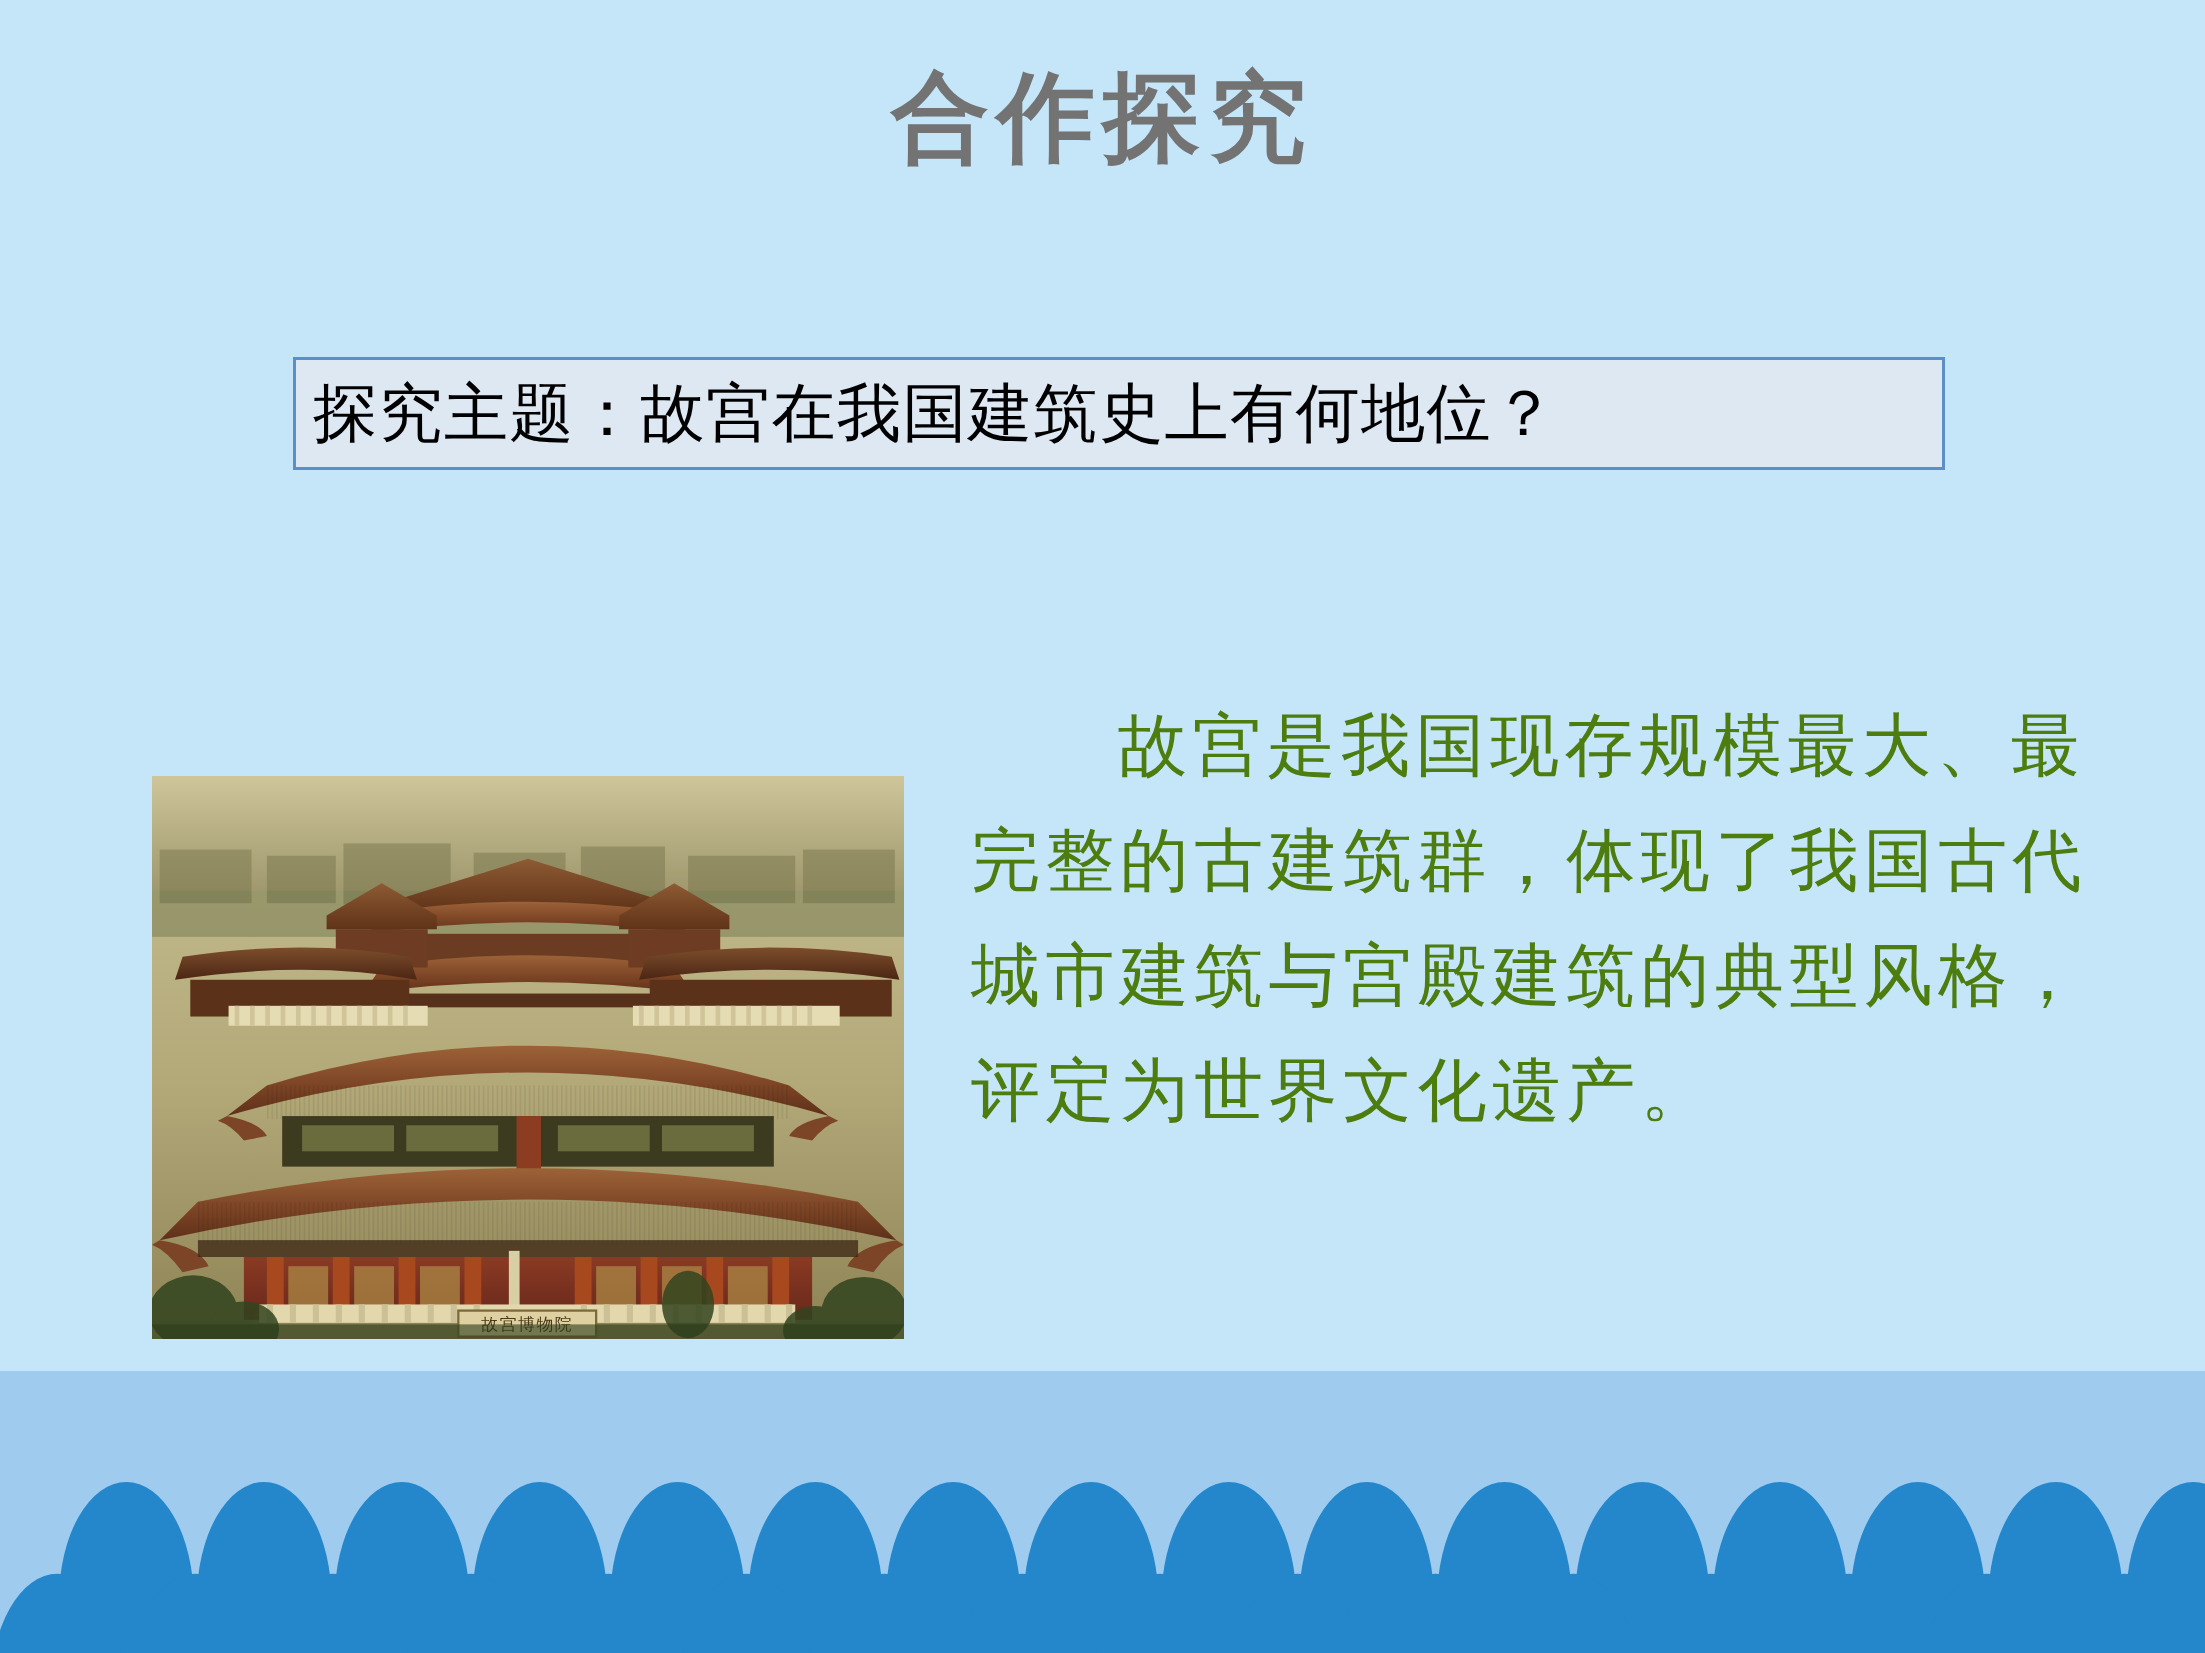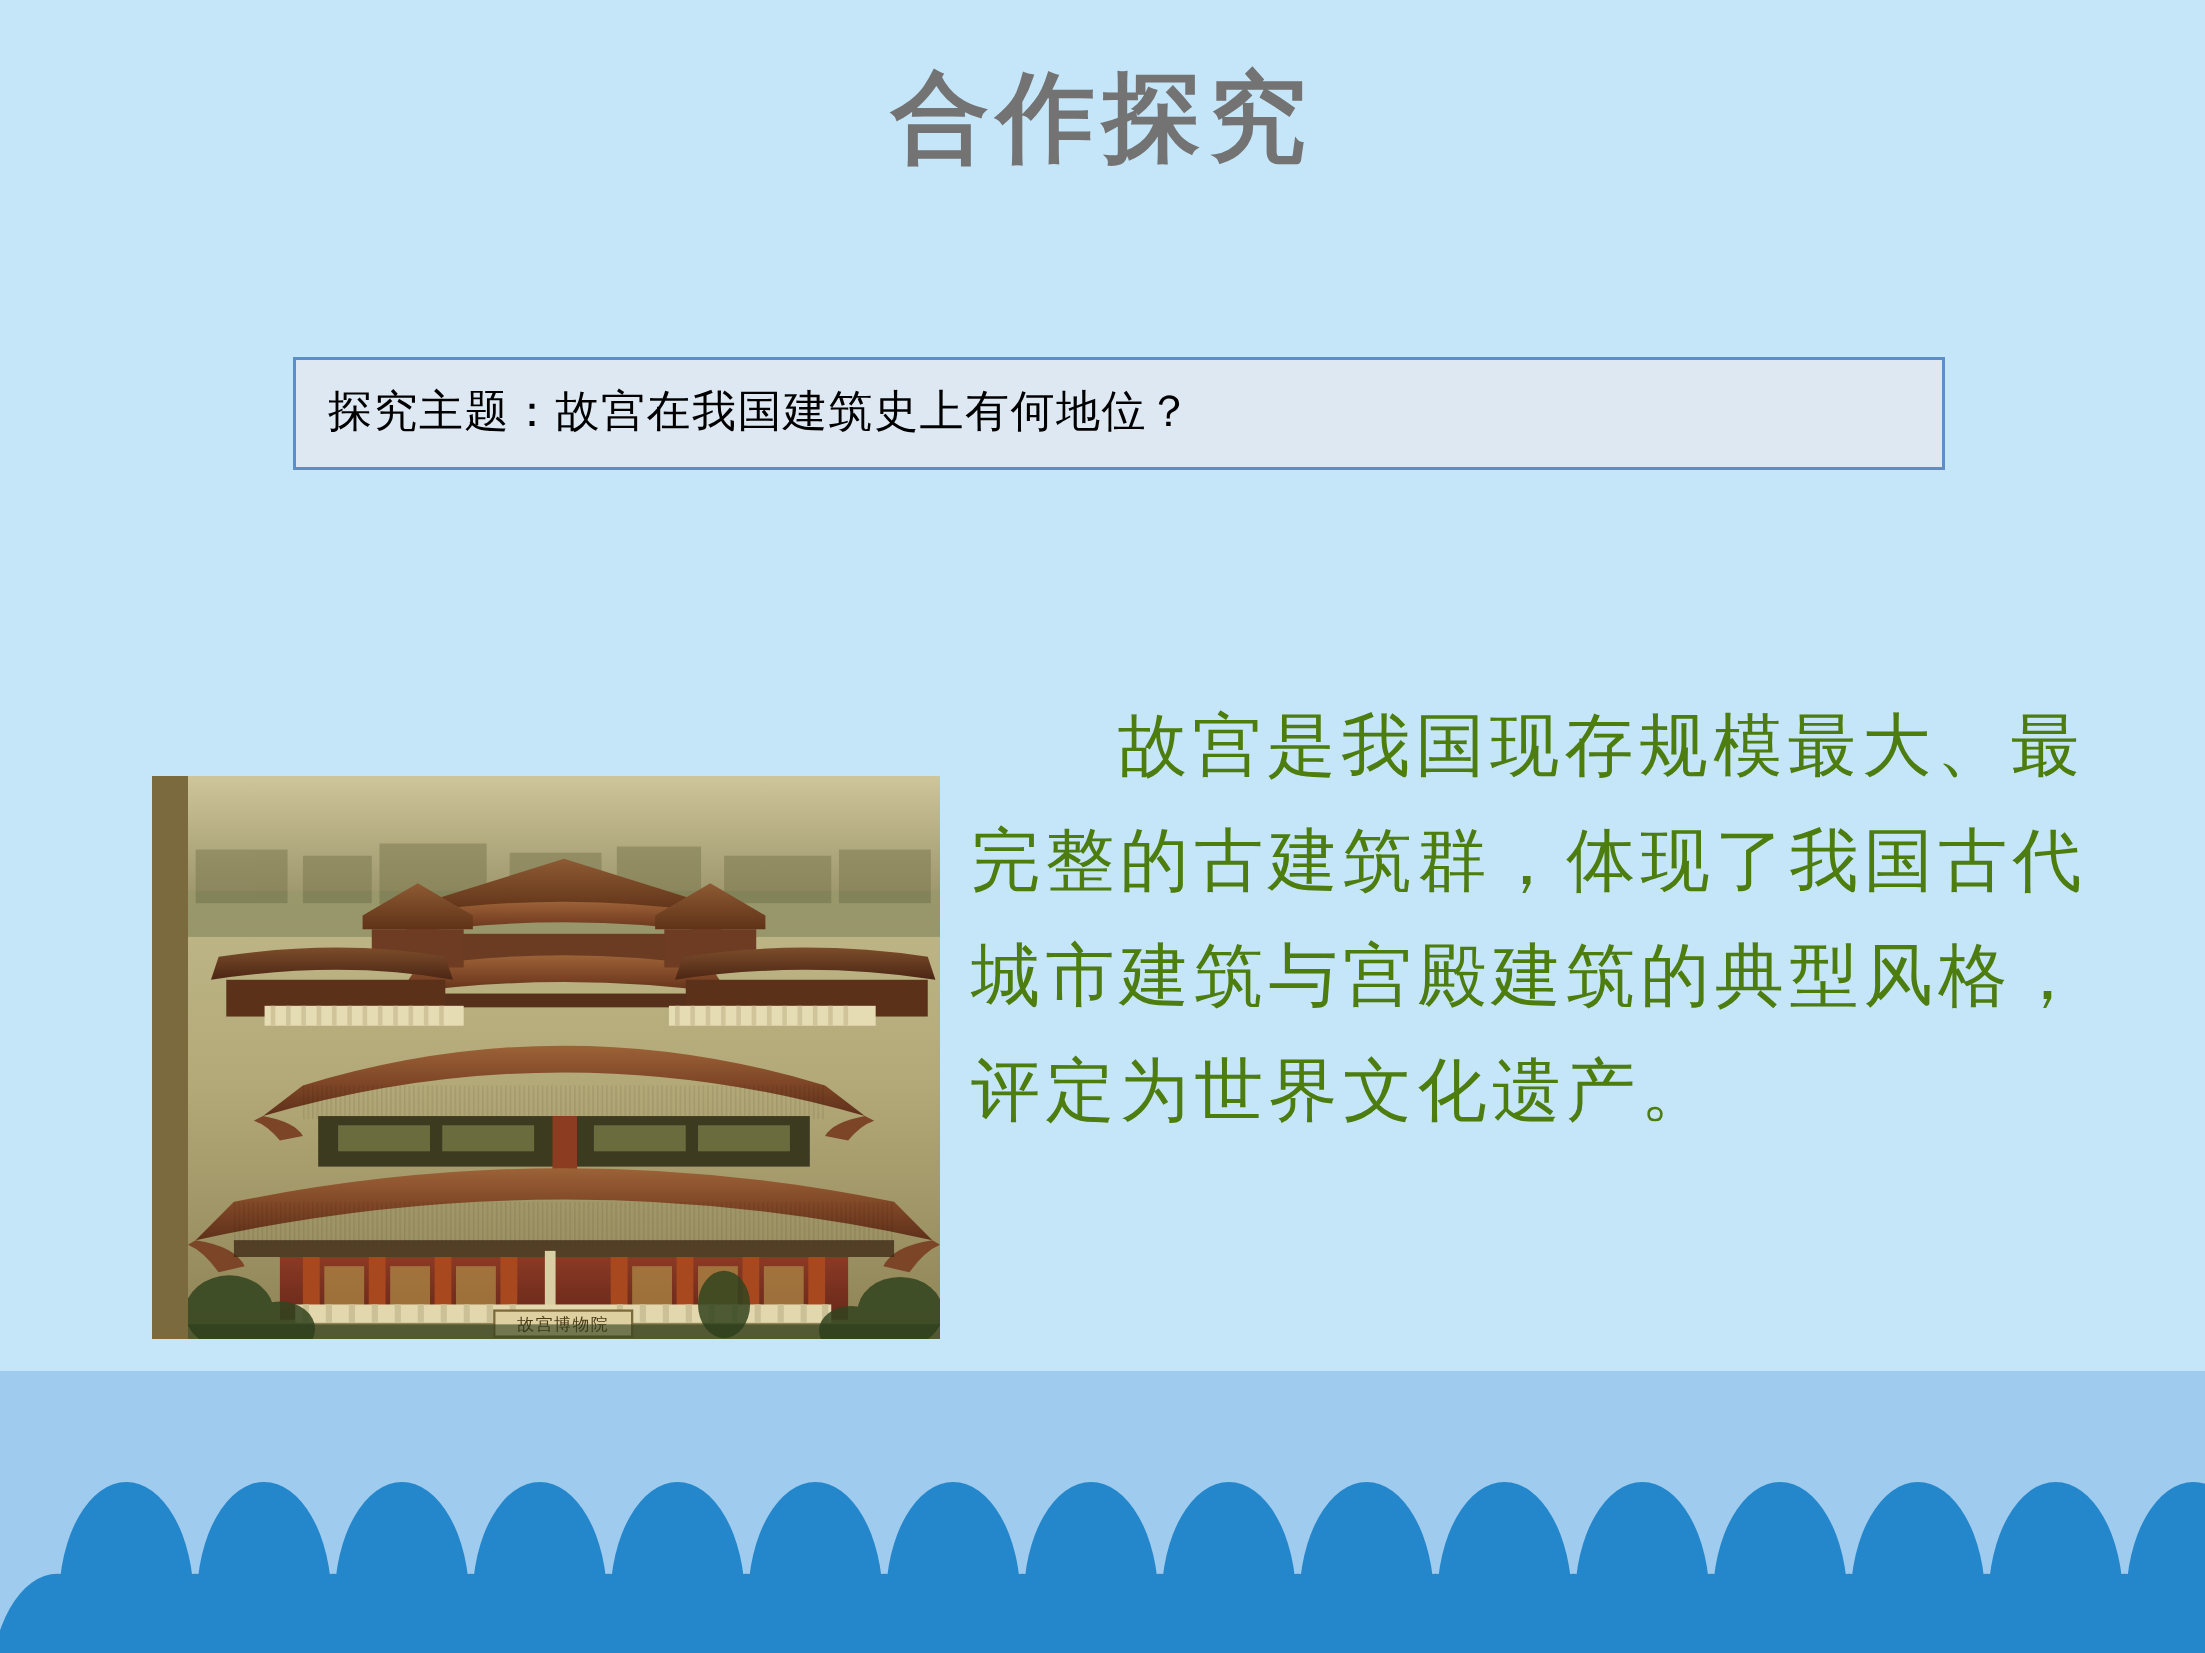--- a/index.html
+++ b/index.html
@@ -46,24 +46,24 @@
     width: 1652px;
     height: 113px;
     box-sizing: border-box;
     background: #dee8f3;
     border: 3.8px solid #5b8fc7;
     display: flex;
     align-items: center;
   }
   #topic-text {
     display: block;
-    padding-left: 32px;
+    padding-left: 17px;
     color: #000000;
-    font-family: Liberation Mono, monospace;
-    font-size: 44px;
+    font-family: Liberation Serif, serif;
+    font-size: 64px;
     line-height: 1.0;
     white-space: nowrap;
     letter-spacing: 1.5px;
   }
 
   
   #body-text {
     position: absolute;
     left: 971px;
     top: 689px;
@@ -85,21 +85,20 @@
 
   
   #photo {
     position: absolute;
     left: 152px;
     top: 776px;
     width: 752px;
     height: 563px;
     overflow: hidden;
     background: #7b6a3d;
-    padding-left: 36px;
   }
   #photo svg { display: block; }
 
   
   #footer-band {
     position: absolute;
     left: 0;
     top: 1371px;
     width: 2205px;
     height: 283px;

